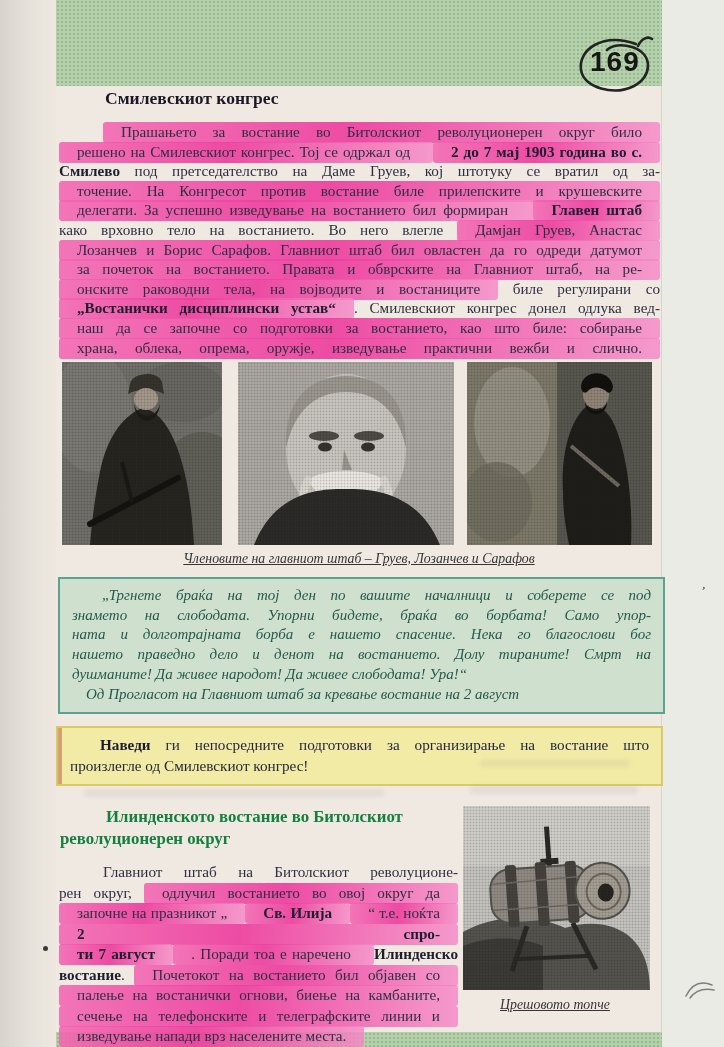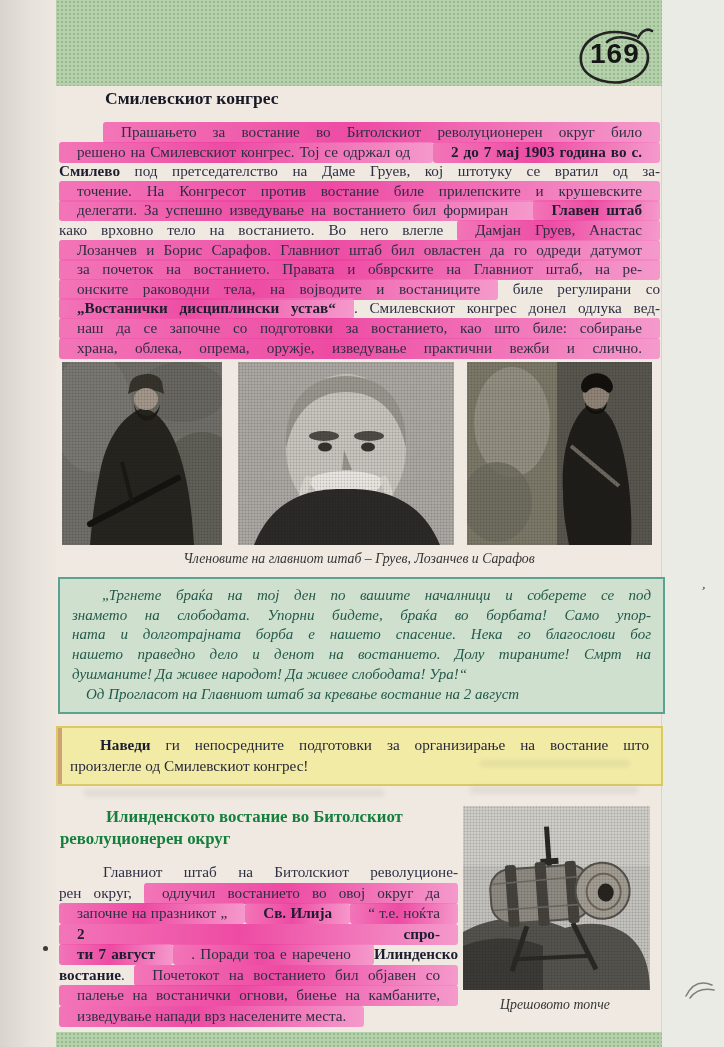--- a/index.html
+++ b/index.html
@@ -10,21 +10,21 @@
   .margin-right{position:absolute;left:661px;top:0;width:63px;height:1047px;
         background:#ebebe6;border-left:1px solid #d8d4cb;}
   .band-top{position:absolute;left:56px;top:0;width:606px;height:86px;
         background-color:var(--band,#b4d1ab);
         background-image:radial-gradient(rgba(88,130,84,.30) 1px,transparent 1.4px);
         background-size:4px 4px;}
   .band-bottom{position:absolute;left:56px;top:1032px;width:606px;height:15px;
         background-color:var(--band,#b4d1ab);
         background-image:radial-gradient(rgba(88,130,84,.30) 1px,transparent 1.4px);
         background-size:4px 4px;}
-  .pagenum-wrap{position:absolute;left:572px;top:26px;width:88px;height:62px;}
+  .pagenum-wrap{position:absolute;left:572px;top:34px;width:88px;height:62px;}
   .pagenum{position:absolute;left:18px;top:12px;font-family:"Liberation Sans","DejaVu Sans",sans-serif;
         font-weight:bold;font-size:28px;color:#161616;letter-spacing:1px;}
   .pen-oval{position:absolute;left:0;top:0;}
   .title1{position:absolute;left:105px;top:88px;margin:0;font-size:17.5px;font-weight:bold;color:#181826;}
   .para{position:absolute;color:var(--ink,#2e2e42);}
   .para1{left:59px;top:122px;width:601px;font-size:15.2px;line-height:19.6px;}
   .para2{left:59px;top:862px;width:399px;font-size:15.2px;line-height:20.5px;}
   .tline{text-align:justify;text-align-last:justify;}
   .tline.nj{text-align-last:left;}
   .tline span{white-space:normal;}
@@ -32,21 +32,21 @@
   .tline .hl{background:linear-gradient(94deg,rgba(243,101,178,.88),rgba(237,62,158,.92) 45%,rgba(246,136,199,.82));
         padding:1px 18px 3px;border-radius:3px;box-decoration-break:clone;-webkit-box-decoration-break:clone;}
   .photos{position:absolute;left:56px;top:362px;width:606px;height:183px;}
   .photo{position:absolute;overflow:hidden;background:#777;}
   .photo svg{display:block;}
   .p1{left:6px;top:0;width:160px;height:183px;}
   .p2{left:182px;top:0;width:216px;height:183px;}
   .p3{left:411px;top:0;width:185px;height:183px;}
   .ht{position:absolute;left:0;top:0;right:0;bottom:0;pointer-events:none;opacity:.20;
         background-image:radial-gradient(#111 .8px,transparent 1.1px);background-size:3px 3px;}
-  .caption{position:absolute;font-style:italic;font-size:13.8px;color:#343434;text-align:center;}
+  .caption{position:absolute;font-style:italic;font-size:13.8px;color:#343434;text-align:center;text-decoration:underline;}
   .c1{left:56px;top:551px;width:606px;}
   .c2{left:455px;top:997px;width:200px;}
   .quote{position:absolute;left:58px;top:577px;width:579px;padding:7px 12px 8px;
         background:var(--quoteBg,#cfe0cf);border:2px solid var(--quoteBorder,#5aa390);
         font-size:15px;line-height:19.7px;}
   .quote .tline{font-style:italic;color:var(--quoteText,#24594a);}
   .task{position:absolute;left:56px;top:726px;width:579px;padding:7px 12px 8px;
         background:var(--taskBg,#f2eba5);border:2px solid var(--taskBorder,#d9ca63);
         box-shadow:inset 4px 0 0 rgba(168,74,52,.45);
         font-size:15.2px;line-height:20.5px;color:#26263a;}
@@ -169,20 +169,21 @@
       <div class="tline nj"><span>револуционерен округ</span></div>
     </div>
 
   <div class="para para2">
       <div class="tline" style="text-indent: 44px;"><span>Главниот штаб на Битолскиот револуционе-</span></div>
       <div class="tline"><span>рен округ, </span><span class="hl">одлучил востанието во овој округ да</span></div>
       <div class="tline"><span class="hl">започне на празникот „</span><span class="b hl">Св. Илија</span><span class="hl">“ т.е. ноќта </span><span class="b hl">2 спро-</span></div>
       <div class="tline"><span class="b hl">ти 7 август</span><span class="hl">. Поради тоа е наречено </span><span class="b">Илинденско</span></div>
       <div class="tline"><span class="b">востание</span><span>. </span><span class="hl">Почетокот на востанието бил објавен со</span></div>
       <div class="tline"><span class="hl">палење на востанички огнови, биење на камбаните,</span></div>
+      <div class="tline"><span class="hl">сечење на телефонските и телеграфските линии и</span></div>
       <div class="tline nj"><span class="hl">изведување напади врз населените места.</span></div>
     </div>
 
   <div class="photo cannon">
     <svg width="187" height="184" viewBox="0 0 187 184">
       <rect width="187" height="184" fill="#c3c1bc"></rect>
       <rect width="187" height="60" fill="#ceccc7"></rect>
       <path d="M0,126 C40,104 82,112 102,122 C140,110 187,122 187,184 L0,184 Z" fill="#54524d"></path>
       <path d="M0,140 C30,128 60,132 80,140 L80,184 L0,184 Z" fill="#3b3a36"></path>
       <g transform="rotate(-4 94 92)">

